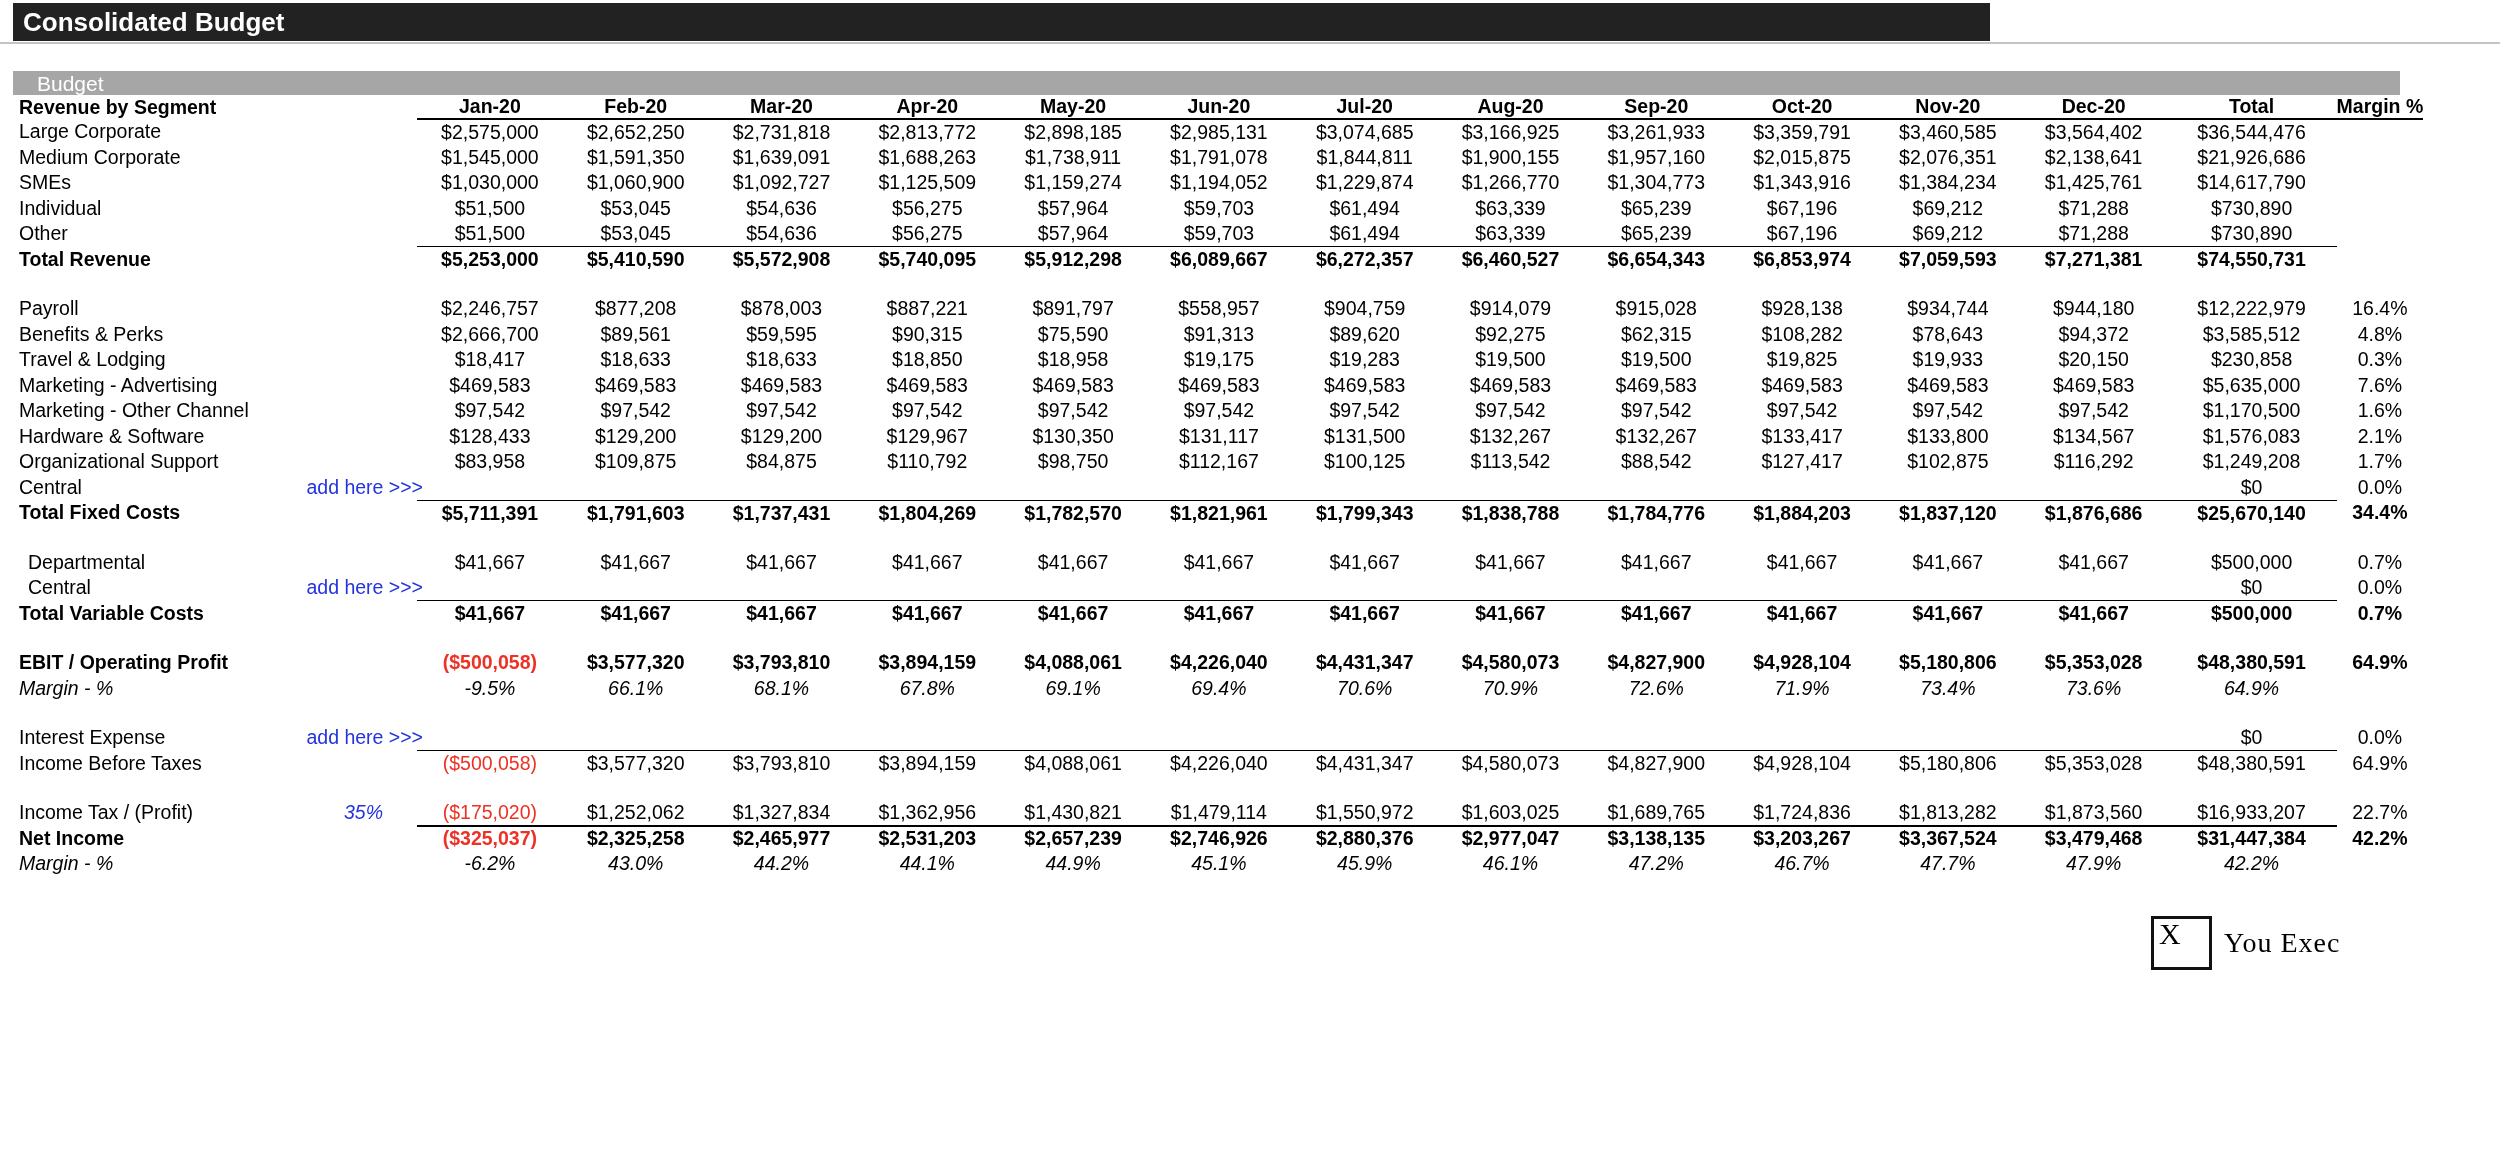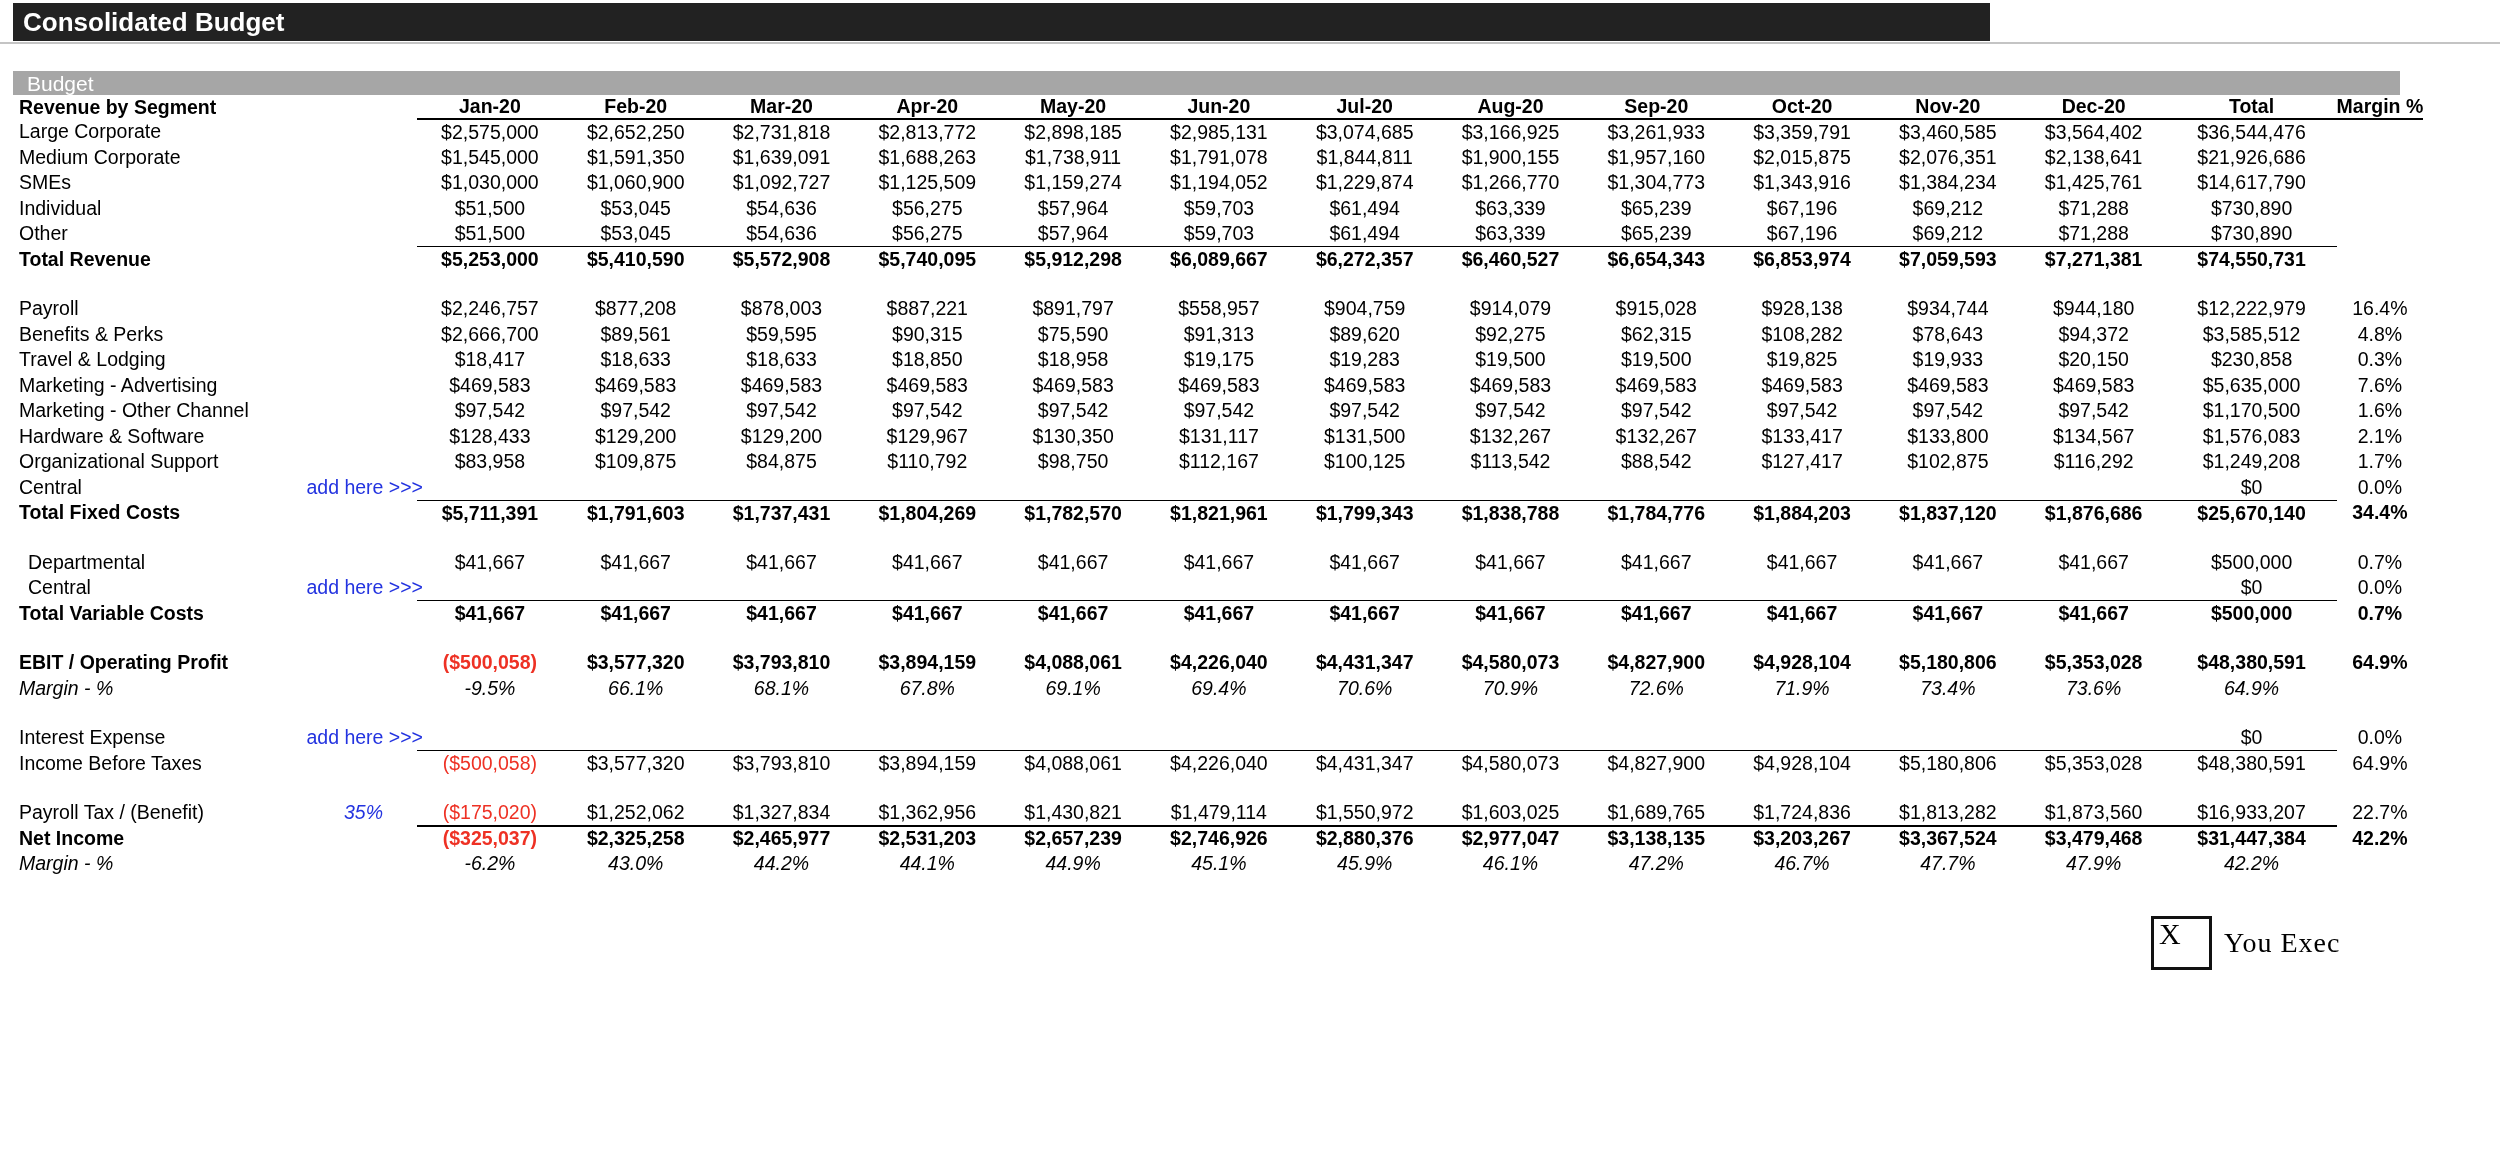--- a/index.html
+++ b/index.html
@@ -6,21 +6,21 @@
   #page{position:relative;width:2500px;height:1149px;background:#ffffff;overflow:hidden;
         font-family:"Liberation Sans",sans-serif;color:#000;}
 
   
   #titlebar{position:absolute;left:13px;top:3px;width:1977px;height:38px;background:var(--bar,#222);
             color:#fff;font-size:26px;font-weight:bold;line-height:39px;padding-left:10px;box-sizing:border-box;}
   #titlerule{position:absolute;left:0;top:42px;width:2500px;height:2px;background:#c4c4c4;}
 
   
   #sectionbar{position:absolute;left:13px;top:71px;width:2387px;height:24px;background:var(--graybar,#a6a6a6);
-              color:#fff;font-size:21px;line-height:25px;padding-left:14px;box-sizing:border-box;}
+              color:#fff;font-size:21px;line-height:25px;padding-left:24px;box-sizing:border-box;}
 
   
   table#sheet{position:absolute;left:13px;top:95px;border-collapse:collapse;table-layout:fixed;}
   #sheet th,#sheet td{padding:0;font-size:19.5px;vertical-align:middle;overflow:visible;white-space:nowrap;}
   #sheet thead th{height:21px;font-weight:bold;text-align:center;}
   #sheet thead th.lblh{text-align:left;padding-left:6px;}
   #sheet thead th.h{border-bottom:2px solid #000;}
   #sheet tbody tr{height:25.5px;}
   #sheet tbody tr.sp{height:24px;}
   td.lbl{text-align:left;}
@@ -468,21 +468,21 @@
           <td class="v">$4,928,104</td>
           <td class="v">$5,180,806</td>
           <td class="v">$5,353,028</td>
           <td class="t">$48,380,591</td>
           <td class="m">64.9%</td>
         </tr>
         <tr class="sp">
           <td colspan="15"></td>
         </tr>
         <tr class=" rule-thick">
-          <td class="lbl"><span class="name">Payroll Tax / (Benefit)</span><span class="gut gut-val">35%</span></td>
+          <td class="lbl"><span class="name">Income Tax / (Profit)</span><span class="gut gut-val">35%</span></td>
           <td class="v neg">($175,020)</td>
           <td class="v">$1,252,062</td>
           <td class="v">$1,327,834</td>
           <td class="v">$1,362,956</td>
           <td class="v">$1,430,821</td>
           <td class="v">$1,479,114</td>
           <td class="v">$1,550,972</td>
           <td class="v">$1,603,025</td>
           <td class="v">$1,689,765</td>
           <td class="v">$1,724,836</td>

